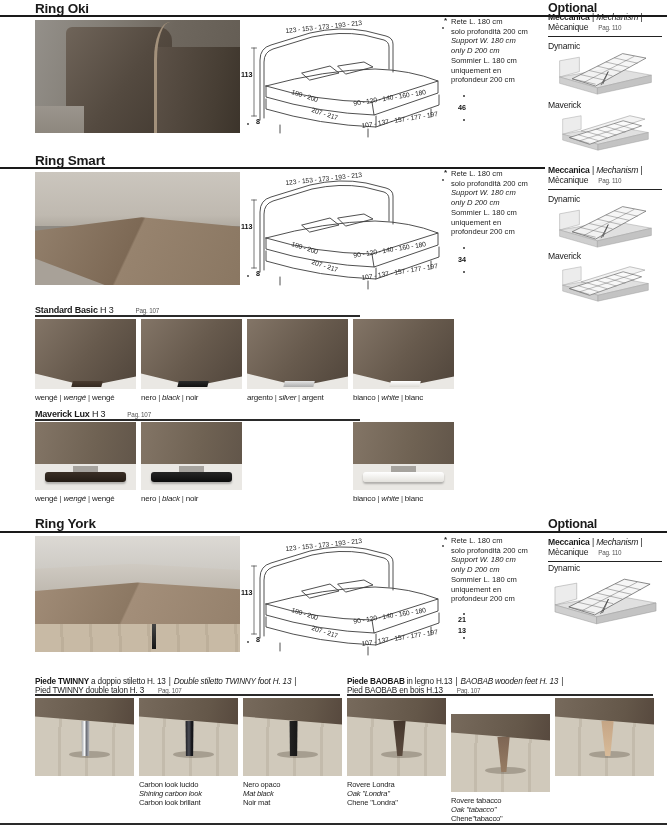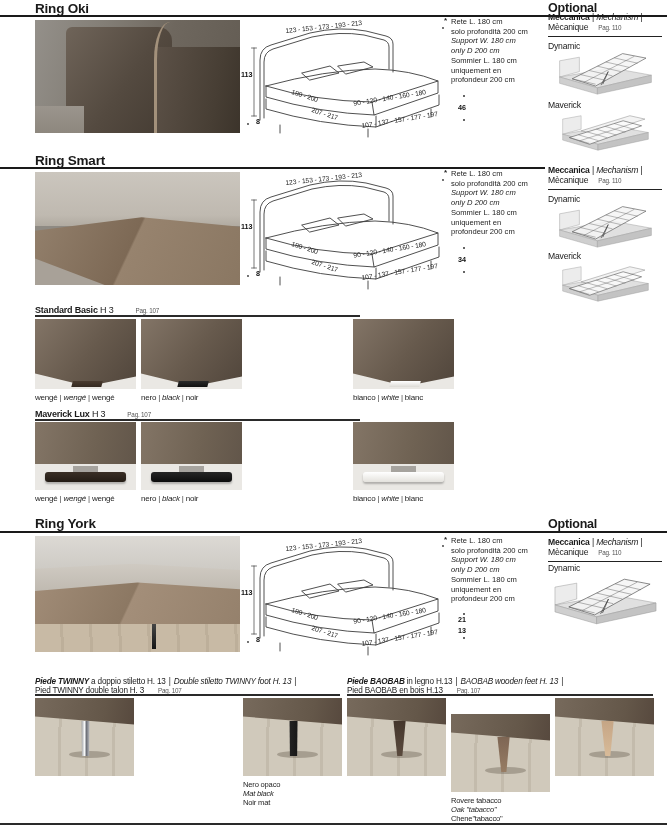--- a/index.html
+++ b/index.html
@@ -65,21 +65,21 @@
   .cap .pipe { margin:0 2px; color:#444; }
 
   .sb-cube { position:absolute; inset:0; background:linear-gradient(128deg,#837567 0%,#675a4d 52%,#50453b 100%); clip-path:polygon(0 0,100% 0,100% 82%,52% 96%,0 78%); }
   .sb-foot { position:absolute; left:37%; bottom:2%; width:30%; height:9%; transform:skewX(-14deg); }
   .lux-fab { position:absolute; inset:0 0 38% 0; background:linear-gradient(100deg,#837566 0%,#6f6253 60%,#62564a 100%); }
   .lux-bar { position:absolute; left:10%; bottom:12%; width:80%; height:14%; border-radius:3px; box-shadow:0 2px 2px rgba(0,0,0,.25); }
   .lux-tab { position:absolute; left:38%; bottom:26%; width:24%; height:9%; background:rgba(40,35,30,.35); }
 
   
   .feet-head { position:absolute; font-size:8.2px; line-height:8.8px; letter-spacing:-.2px; width:312px; }
-  .feet-head b { font-weight:bold;font-style:italic; }
+  .feet-head b { font-weight:bold; }
   .feet-head i { font-style:italic; }
   .feet-head .pag { font-size:6.3px; color:#555; margin-left:14px; }
   .feet-head .pipe { margin:0 1px; }
   .ftcol { position:absolute; width:99px; }
   .ft-img { position:relative; width:99px; height:78px; overflow:hidden; background:repeating-linear-gradient(91deg,#d0c9bb 0 24px,#c3bbac 24px 27px); }
   .ft-bed { position:absolute; left:0; top:0; width:100%; height:34%; background:linear-gradient(100deg,#776a5c 0%,#645749 70%,#57493e 100%); clip-path:polygon(0 0,100% 0,100% 100%,0 70%); }
   .ft-shadow { position:absolute; left:34%; top:68%; width:42%; height:9%; background:rgba(70,58,45,.3); border-radius:50%; }
   .ft-leg { position:absolute; left:46%; top:29%; height:46%; }
   .leg-straight { width:10px; clip-path:polygon(10% 0,90% 0,86% 100%,14% 100%); }
   .leg-cone { width:14px; clip-path:polygon(6% 0,94% 0,70% 100%,34% 100%); }
@@ -241,20 +241,27 @@
       </div>
       <div class="cap"><span>wengé</span><span class="pipe">|</span><i>wengé</i><span class="pipe">|</span><span>wengé</span></div>
     </div>
     <div class="col" style="left:141px;top:16px">
       <div class="img" style="height:70px">
         <div class="sb-cube"></div>
         <div class="sb-foot" style="background: linear-gradient(rgb(42, 42, 42), rgb(17, 17, 17));"></div>
       </div>
       <div class="cap"><span>nero</span><span class="pipe">|</span><i>black</i><span class="pipe">|</span><span>noir</span></div>
     </div>
+    <div class="col" style="left:247px;top:16px">
+      <div class="img" style="height:70px">
+        <div class="sb-cube"></div>
+        <div class="sb-foot" style="background: linear-gradient(rgb(227, 227, 227), rgb(173, 173, 173));"></div>
+      </div>
+      <div class="cap"><span>argento</span><span class="pipe">|</span><i>silver</i><span class="pipe">|</span><span>argent</span></div>
+    </div>
     <div class="col" style="left:353px;top:16px">
       <div class="img" style="height:70px">
         <div class="sb-cube"></div>
         <div class="sb-foot" style="background: linear-gradient(rgb(255, 255, 255), rgb(221, 219, 214));"></div>
       </div>
       <div class="cap"><span>bianco</span><span class="pipe">|</span><i>white</i><span class="pipe">|</span><span>blanc</span></div>
     </div>
   </div>
 
   <div class="sec" style="top:409px;height:100px">
@@ -349,38 +356,55 @@
     <div class="thinrule" style="left:35px;top:16px;width:305px"></div>
     <div class="thinrule" style="left:347px;top:16px;width:306px"></div>
 
     <div class="ftcol" style="left:35px;top:20px">
       <div class="ft-img">
         <div class="ph ft-bed"></div>
         <div class="ph ft-shadow"></div>
         <div class="ph ft-leg leg-straight" style="background: linear-gradient(90deg, rgb(143, 145, 148), rgb(246, 247, 248) 35%, rgb(111, 114, 122) 55%, rgb(220, 221, 224));"></div>
       </div>
     </div>
+    <div class="ftcol" style="left:139px;top:20px">
+      <div class="ft-img">
+        <div class="ph ft-bed"></div>
+        <div class="ph ft-shadow"></div>
+        <div class="ph ft-leg leg-straight" style="background: linear-gradient(90deg, rgb(23, 23, 27), rgb(75, 77, 85) 40%, rgb(14, 14, 18) 70%, rgb(52, 54, 61));"></div>
+      </div>
+      <div class="ftcap">
+        <div class="l1">Carbon look lucido</div>
+        <div class="l2">Shining carbon look</div>
+        <div class="l3">Carbon look brillant</div>
+      </div>
+    </div>
     <div class="ftcol" style="left:243px;top:20px">
       <div class="ft-img">
         <div class="ph ft-bed"></div>
         <div class="ph ft-shadow"></div>
         <div class="ph ft-leg leg-straight" style="background: linear-gradient(90deg, rgb(35, 35, 35), rgb(22, 22, 22));"></div>
       </div>
       <div class="ftcap">
         <div class="l1">Nero opaco</div>
         <div class="l2">Mat black</div>
         <div class="l3">Noir mat</div>
       </div>
     </div>
     <div class="ftcol" style="left:347px;top:20px">
       <div class="ft-img">
         <div class="ph ft-bed"></div>
         <div class="ph ft-shadow"></div>
         <div class="ph ft-leg leg-cone" style="background: linear-gradient(rgb(68, 54, 44), rgb(90, 74, 61));"></div>
       </div>
+      <div class="ftcap">
+        <div class="l1">Rovere Londra</div>
+        <div class="l2">Oak "Londra"</div>
+        <div class="l3">Chene "Londra"</div>
+      </div>
     </div>
     <div class="ftcol" style="left:451px;top:36px">
       <div class="ft-img">
         <div class="ph ft-bed"></div>
         <div class="ph ft-shadow"></div>
         <div class="ph ft-leg leg-cone" style="background: linear-gradient(rgb(126, 102, 84), rgb(151, 124, 99));"></div>
       </div>
       <div class="ftcap">
         <div class="l1">Rovere tabacco</div>
         <div class="l2">Oak "tabacco"</div>

